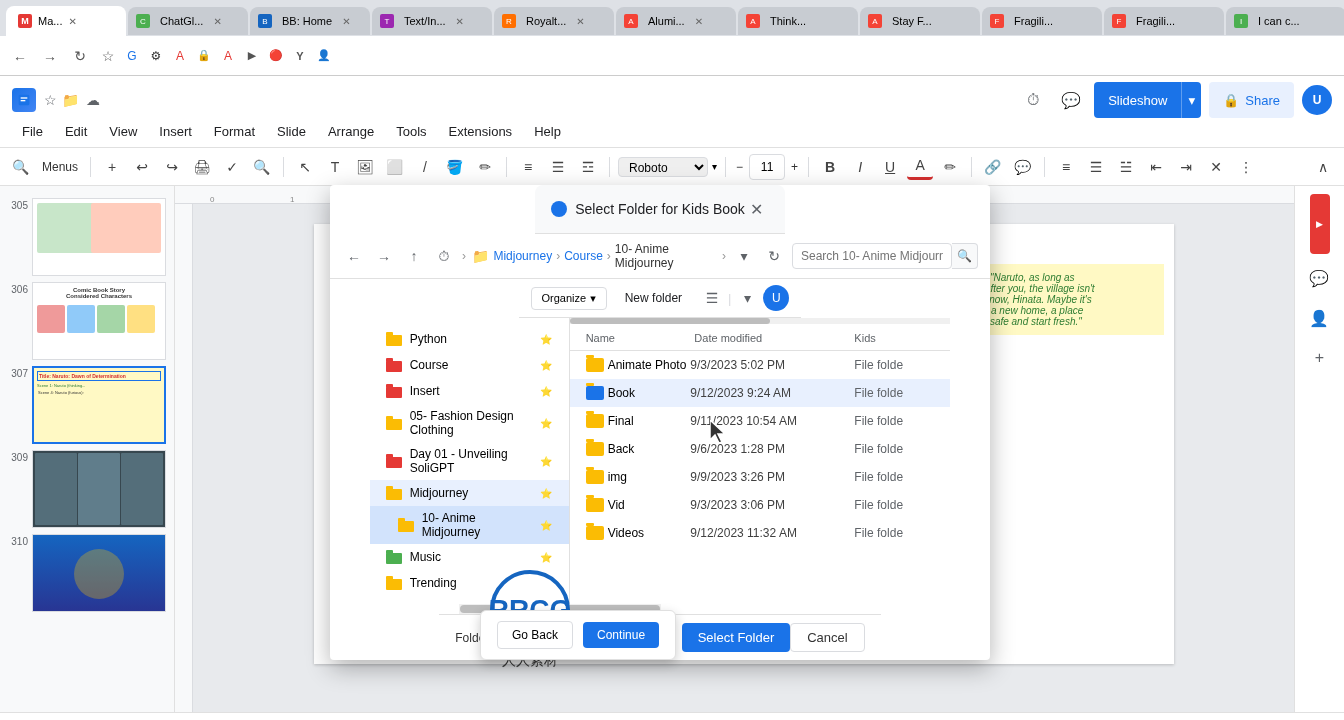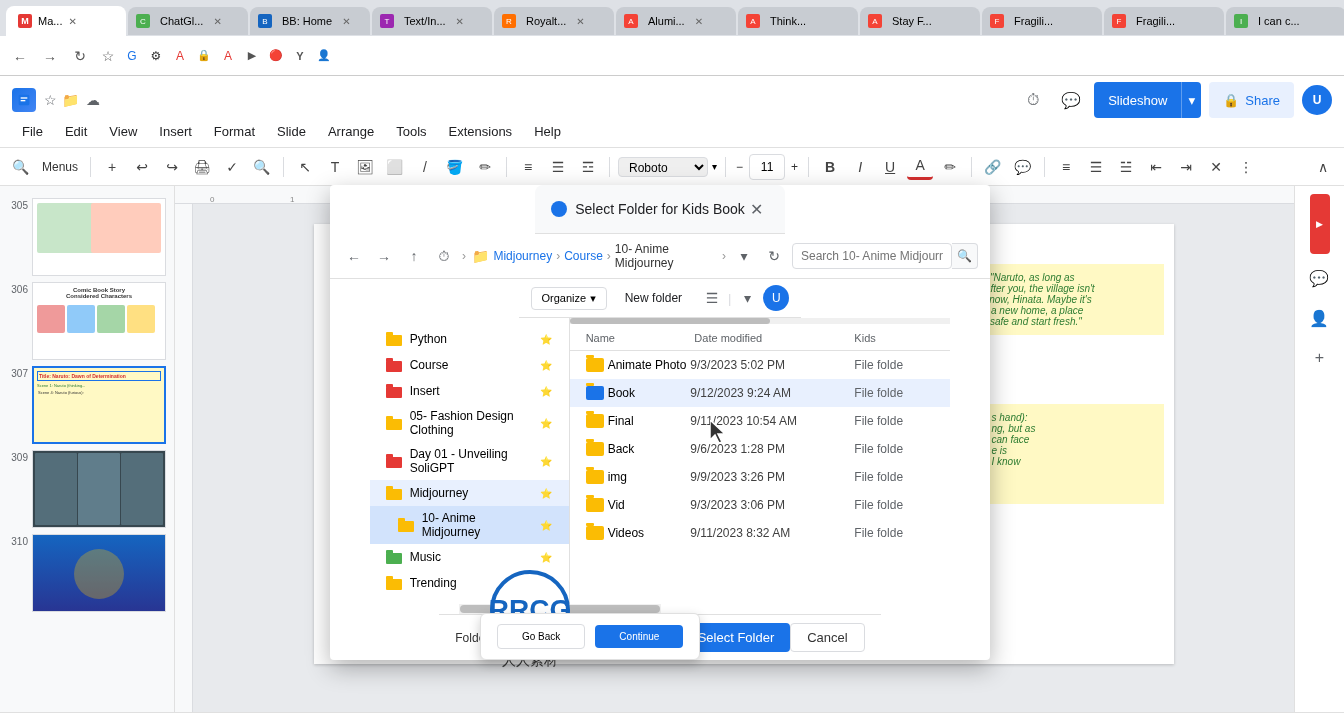--- a/index.html
+++ b/index.html
@@ -94,21 +94,21 @@
     .file-col-date { width: 160px; color: #404040; }
     .file-col-type { width: 80px; color: #5f6368; }
 
     
     .file-footer { display: flex; align-items: center; padding: 8px 16px; border-top: 1px solid #e0e0e0; gap: 8px; }
     .folder-label { font-size: 12px; color: #333; }
     .folder-input { border: 1px solid #dadce0; border-radius: 4px; padding: 3px 8px; font-size: 12px; height: 26px; flex: 1; }
     .dialog-btns { display: flex; gap: 0; margin-left: auto; border-radius: 12px; }
     .btn-select { padding: 6px 16px; background: #1a73e8; color: #fff; border: none; border-radius: 4px; font-size: 13px; cursor: pointer; }
     .btn-cancel { padding: 6px 16px; background: #fff; color: #333; border: 1px solid #dadce0; border-radius: 4px; font-size: 13px; cursor: pointer; }
-    .sub-btn { padding: 6px 24px; border: 1px solid #dadce0; border-radius: 4px; font-size: 10px; cursor: pointer; background: #fff; }
+    .sub-btn { padding: 6px 14px; border: 1px solid #dadce0; border-radius: 4px; font-size: 12px; cursor: pointer; background: #fff; }
     .sub-btn.primary { background: #1a73e8; color: #fff; border: none; }
 
     .slides-panel-inner { padding-top: 4px; }
     .slide-row { display: flex; align-items: flex-start; margin-bottom: 6px; }
     .slide-num { font-size: 10px; color: #5f6368; width: 20px; text-align: right; margin-right: 4px; margin-top: 2px; flex-shrink: 0; }
   </style>
 </head>
 <body>
 
 <div>
@@ -390,23 +390,20 @@
 
             <div style="position:absolute; top:50px; left:280px; width:260px; background:#fff9c4; padding:8px; font-size:10px;">
               <span style="font-weight:bold; color:#2e7d32;">Scene 4: Naruto (furious):</span>
             </div>
 
             <div style="position:absolute; top:40px; right:10px; width:260px; background:#fff9c4; padding:8px; font-size:10px;">
               <span style="font-weight:bold; color:#2e7d32;">Scene 8: </span>
               <span style="font-style:italic; color:#2e7d32;">Hinata: "Naruto, as long as<br>those ninjas are after you, the village isn't<br>safe." Naruto: "I know, Hinata. Maybe it's<br>time for us to find a new home, a place<br>where we can be safe and start fresh."</span>
             </div>
 
-            <div style="position:absolute; top:180px; right:10px; width:180px; background:#fff9c4; padding:8px; font-size:10px; overflow:hidden; height:100px;">
-              <span style="font-style:italic; color:#2e7d32;">s hand):<br>ng, but as<br>can face<br>e is<br>I know</span>
-            </div>
           </div>
         </div>
       </div>
     </div>
 
     <div class="right-sidebar">
       <div class="sidebar-icon active" style="background:#e53935; color:#fff; width:20px; height:60px; border-radius:4px; font-size:9px; writing-mode:vertical-lr; text-align:center;">▶</div>
       <div class="sidebar-icon" style="color:#ff6f00;">💬</div>
       <div class="sidebar-icon">👤</div>
       <div class="sidebar-icon">+</div>
@@ -588,21 +585,21 @@
         </div>
         <div class="file-list-item">
           <div class="file-folder-icon"></div>
           <span class="file-col-name">Vid</span>
           <span class="file-col-date">9/3/2023 3:06 PM</span>
           <span class="file-col-type">File folde</span>
         </div>
         <div class="file-list-item">
           <div class="file-folder-icon"></div>
           <span class="file-col-name">Videos</span>
-          <span class="file-col-date">9/11/2023 8:32 AM</span>
+          <span class="file-col-date">9/12/2023 11:32 AM</span>
           <span class="file-col-type">File folde</span>
         </div>
       </div>
     </div>
 
     <div style="height:10px; background:#f0f0f0; margin:0 200px 0 0; position:relative;">
       <div style="height:8px; background:#bdbdbd; width:200px; margin:1px; border-radius:4px;"></div>
     </div>
 
     <div class="file-footer">

